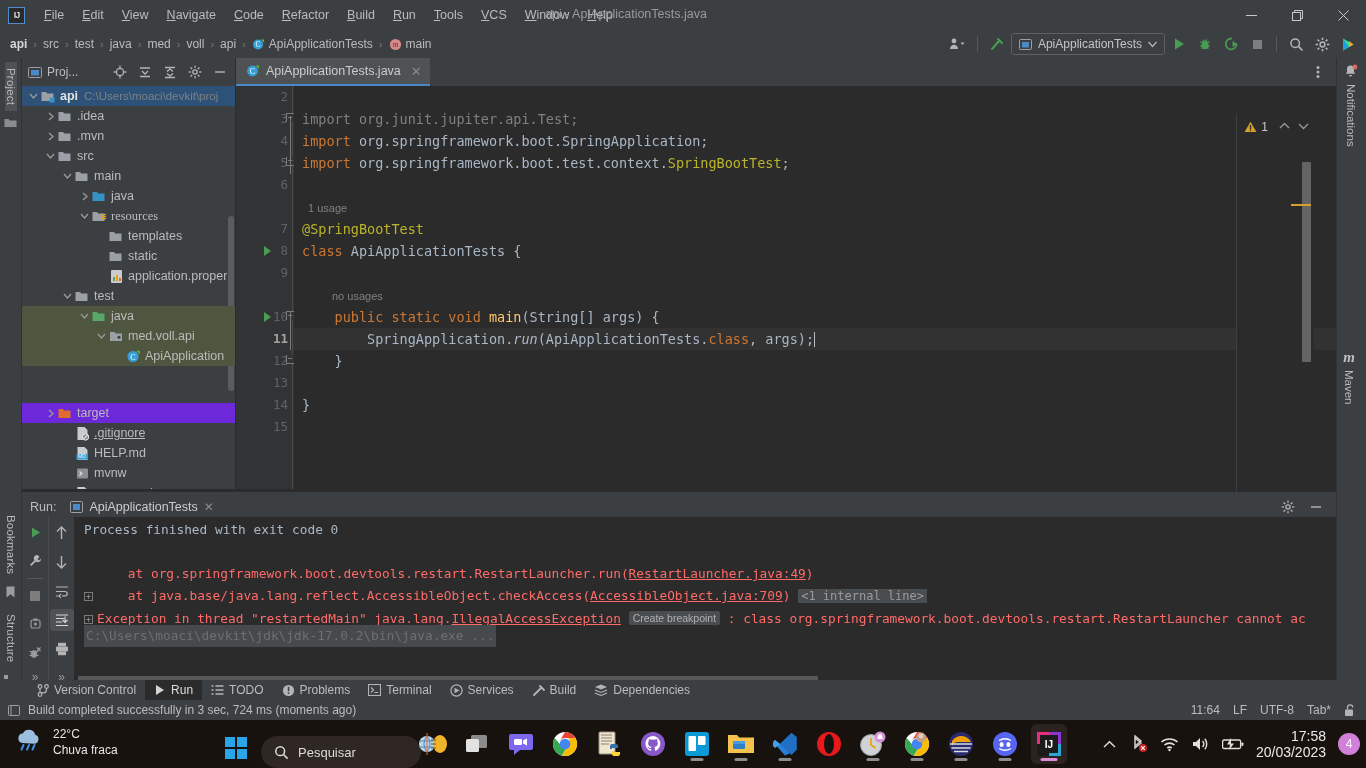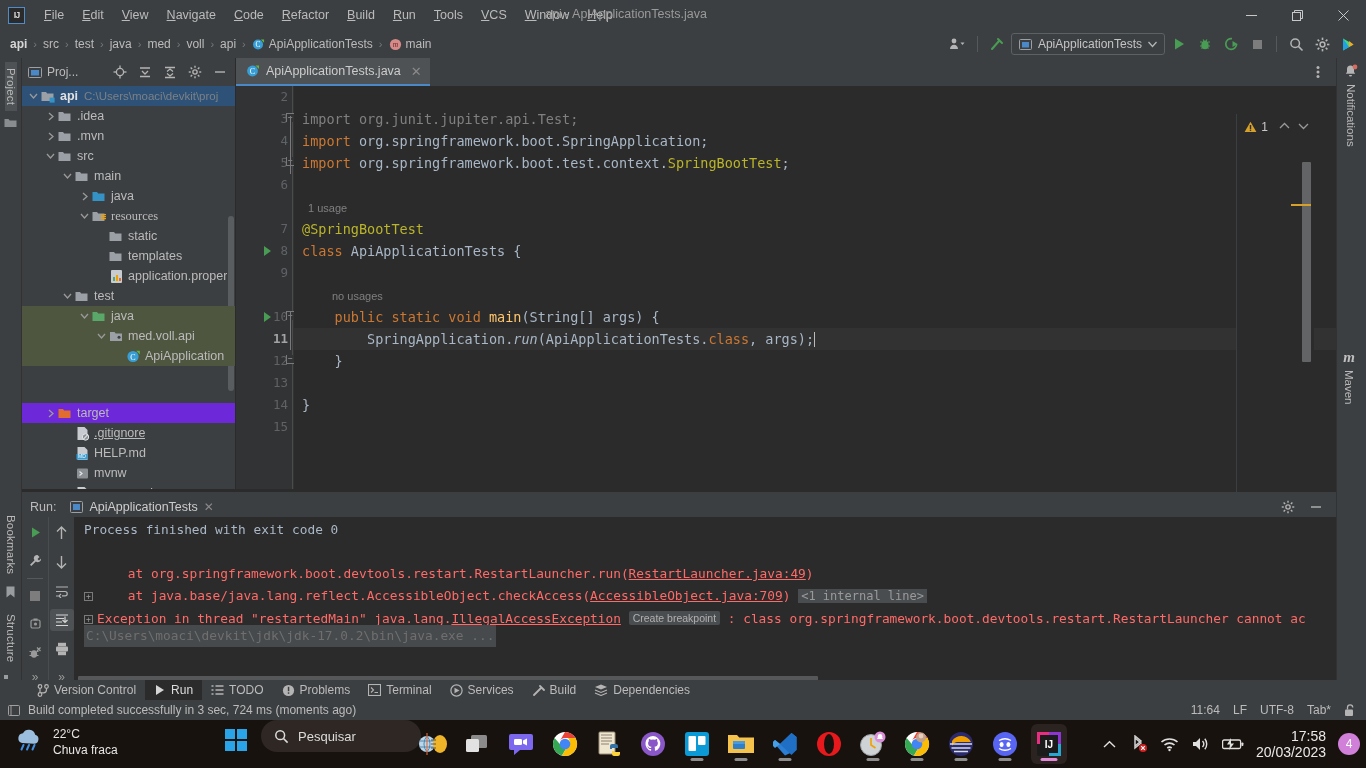--- a/index.html
+++ b/index.html
@@ -305,21 +305,21 @@
     position: absolute; left: 0; top: 720px; width: 1366px; height: 48px;
     background: #18120f;
   }
   .tb-weather {
     position: absolute; left: 14px; top: 6px; display: flex;
     align-items: center; gap: 9px;
   }
   .tb-weather-txt { font-size: 12px; color: #e6e6e6; line-height: 16px; }
   .tb-center {
     position: absolute; left: 218px; top: 0; height: 48px;
-    display: flex; align-items: flex-start; gap: 7px;
+    display: flex; align-items: flex-end; gap: 7px;
   }
   .win-logo { display: grid; grid-template-columns: 10px 10px;
     grid-template-rows: 10px 10px; gap: 2.5px; }
   .win-logo i { background: #2aa4e8; display:block; }
   .searchbox {
     display: flex; align-items: center; gap: 9px; height: 32px;
     background: #2e2724; border-radius: 16px; padding: 0 16px 0 13px;
     color: #dcdcdc; font-size: 13px; min-width: 160px;
   }
   .tb-icons {
@@ -691,30 +691,30 @@
           </span>
           <span class="tlabel">resources</span>
         </div>
         <div class="tnode" style="padding-left: 74px;">
           <span class="arrow"></span>
           <span class="ticon">
             <svg width="15" height="15" viewBox="0 0 15 15">
               <path d="M0.5 3 h4.5 l1.2 1.4 h6.3 v7.6 h-12z" fill="#9aa0a6"></path>
             </svg>
           </span>
-          <span class="tlabel">static</span>
+          <span class="tlabel">templates</span>
         </div>
         <div class="tnode" style="padding-left: 74px;">
           <span class="arrow"></span>
           <span class="ticon">
             <svg width="15" height="15" viewBox="0 0 15 15">
               <path d="M0.5 3 h4.5 l1.2 1.4 h6.3 v7.6 h-12z" fill="#9aa0a6"></path>
             </svg>
           </span>
-          <span class="tlabel">templates</span>
+          <span class="tlabel">static</span>
         </div>
         <div class="tnode" style="padding-left: 74px;">
           <span class="arrow"></span>
           <span class="ticon">
             <svg width="15" height="15" viewBox="0 0 15 15">
               <rect x="2" y="1" width="11" height="13" rx="1" fill="#c8ccd0"></rect>
               <rect x="4" y="8" width="2" height="4" fill="#59a869"></rect>
               <rect x="7" y="6" width="2" height="6" fill="#f0a000"></rect>
               <rect x="10" y="9" width="2" height="3" fill="#e06c2f"></rect>
             </svg>

